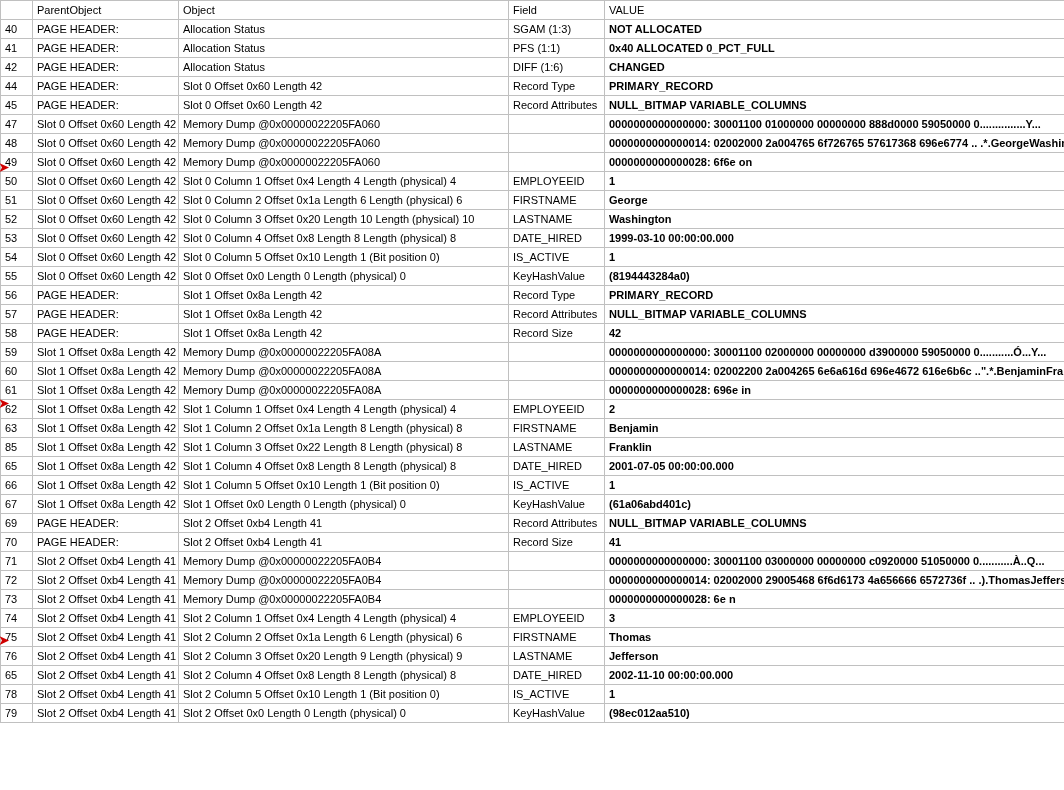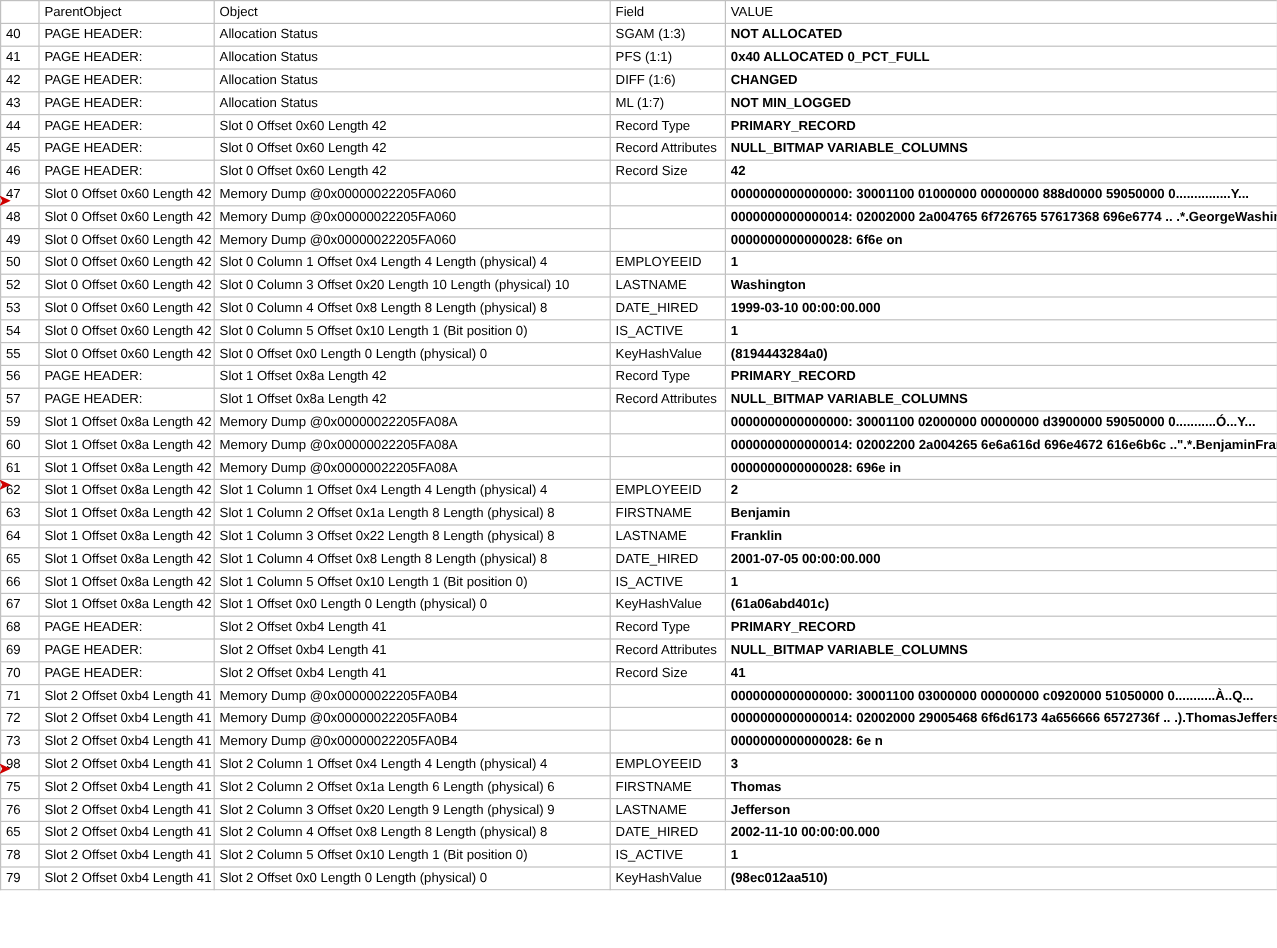--- a/index.html
+++ b/index.html
@@ -73,48 +73,34 @@
           <td class="col-value">0x40 ALLOCATED   0_PCT_FULL</td>
         </tr>
         <tr>
           <td class="col-rownum">42</td>
           <td class="col-parent">PAGE HEADER:</td>
           <td class="col-object">Allocation Status</td>
           <td class="col-field">DIFF (1:6)</td>
           <td class="col-value">CHANGED</td>
         </tr>
         <tr>
-          <td class="col-rownum">43</td>
-          <td class="col-parent">PAGE HEADER:</td>
-          <td class="col-object">Allocation Status</td>
-          <td class="col-field">ML (1:7)</td>
-          <td class="col-value">NOT MIN_LOGGED</td>
-        </tr>
-        <tr>
           <td class="col-rownum">44</td>
           <td class="col-parent">PAGE HEADER:</td>
           <td class="col-object">Slot 0 Offset 0x60 Length 42</td>
           <td class="col-field">Record Type</td>
           <td class="col-value">PRIMARY_RECORD</td>
         </tr>
         <tr>
           <td class="col-rownum">45</td>
           <td class="col-parent">PAGE HEADER:</td>
           <td class="col-object">Slot 0 Offset 0x60 Length 42</td>
           <td class="col-field">Record Attributes</td>
           <td class="col-value"> NULL_BITMAP VARIABLE_COLUMNS</td>
         </tr>
         <tr>
-          <td class="col-rownum">46</td>
-          <td class="col-parent">PAGE HEADER:</td>
-          <td class="col-object">Slot 0 Offset 0x60 Length 42</td>
-          <td class="col-field">Record Size</td>
-          <td class="col-value">42</td>
-        </tr>
-        <tr>
           <td class="col-rownum">47</td>
           <td class="col-parent">Slot 0 Offset 0x60 Length 42</td>
           <td class="col-object">Memory Dump @0x00000022205FA060</td>
           <td class="col-field"></td>
           <td class="col-value">0000000000000000:   30001100 01000000 00000000 888d0000 59050000  0...............Y...</td>
         </tr>
         <tr>
           <td class="col-rownum">48</td>
           <td class="col-parent">Slot 0 Offset 0x60 Length 42</td>
           <td class="col-object">Memory Dump @0x00000022205FA060</td>
@@ -129,20 +115,27 @@
           <td class="col-value">0000000000000028:   6f6e                                                                       on</td>
         </tr>
         <tr>
           <td class="col-rownum">50</td>
           <td class="col-parent">Slot 0 Offset 0x60 Length 42</td>
           <td class="col-object">Slot 0 Column 1 Offset 0x4 Length 4 Length (physical) 4</td>
           <td class="col-field">EMPLOYEEID</td>
           <td class="col-value">1</td>
         </tr>
         <tr>
+          <td class="col-rownum">51</td>
+          <td class="col-parent">Slot 0 Offset 0x60 Length 42</td>
+          <td class="col-object">Slot 0 Column 2 Offset 0x1a Length 6 Length (physical) 6</td>
+          <td class="col-field">FIRSTNAME</td>
+          <td class="col-value">George</td>
+        </tr>
+        <tr>
           <td class="col-rownum">52</td>
           <td class="col-parent">Slot 0 Offset 0x60 Length 42</td>
           <td class="col-object">Slot 0 Column 3 Offset 0x20 Length 10 Length (physical) 10</td>
           <td class="col-field">LASTNAME</td>
           <td class="col-value">Washington</td>
         </tr>
         <tr>
           <td class="col-rownum">53</td>
           <td class="col-parent">Slot 0 Offset 0x60 Length 42</td>
           <td class="col-object">Slot 0 Column 4 Offset 0x8 Length 8 Length (physical) 8</td>
@@ -171,20 +164,27 @@
           <td class="col-value">PRIMARY_RECORD</td>
         </tr>
         <tr>
           <td class="col-rownum">57</td>
           <td class="col-parent">PAGE HEADER:</td>
           <td class="col-object">Slot 1 Offset 0x8a Length 42</td>
           <td class="col-field">Record Attributes</td>
           <td class="col-value"> NULL_BITMAP VARIABLE_COLUMNS</td>
         </tr>
         <tr>
+          <td class="col-rownum">58</td>
+          <td class="col-parent">PAGE HEADER:</td>
+          <td class="col-object">Slot 1 Offset 0x8a Length 42</td>
+          <td class="col-field">Record Size</td>
+          <td class="col-value">42</td>
+        </tr>
+        <tr>
           <td class="col-rownum">59</td>
           <td class="col-parent">Slot 1 Offset 0x8a Length 42</td>
           <td class="col-object">Memory Dump @0x00000022205FA08A</td>
           <td class="col-field"></td>
           <td class="col-value">0000000000000000:   30001100 02000000 00000000 d3900000 59050000  0...........Ó...Y...</td>
         </tr>
         <tr>
           <td class="col-rownum">60</td>
           <td class="col-parent">Slot 1 Offset 0x8a Length 42</td>
           <td class="col-object">Memory Dump @0x00000022205FA08A</td>
@@ -206,21 +206,21 @@
           <td class="col-value">2</td>
         </tr>
         <tr>
           <td class="col-rownum">63</td>
           <td class="col-parent">Slot 1 Offset 0x8a Length 42</td>
           <td class="col-object">Slot 1 Column 2 Offset 0x1a Length 8 Length (physical) 8</td>
           <td class="col-field">FIRSTNAME</td>
           <td class="col-value">Benjamin</td>
         </tr>
         <tr>
-          <td class="col-rownum">64</td>
+          <td class="col-rownum">85</td>
           <td class="col-parent">Slot 1 Offset 0x8a Length 42</td>
           <td class="col-object">Slot 1 Column 3 Offset 0x22 Length 8 Length (physical) 8</td>
           <td class="col-field">LASTNAME</td>
           <td class="col-value">Franklin</td>
         </tr>
         <tr>
           <td class="col-rownum">65</td>
           <td class="col-parent">Slot 1 Offset 0x8a Length 42</td>
           <td class="col-object">Slot 1 Column 4 Offset 0x8 Length 8 Length (physical) 8</td>
           <td class="col-field">DATE_HIRED</td>
@@ -234,27 +234,20 @@
           <td class="col-value">1</td>
         </tr>
         <tr>
           <td class="col-rownum">67</td>
           <td class="col-parent">Slot 1 Offset 0x8a Length 42</td>
           <td class="col-object">Slot 1 Offset 0x0 Length 0 Length (physical) 0</td>
           <td class="col-field">KeyHashValue</td>
           <td class="col-value">(61a06abd401c)</td>
         </tr>
         <tr>
-          <td class="col-rownum">68</td>
-          <td class="col-parent">PAGE HEADER:</td>
-          <td class="col-object">Slot 2 Offset 0xb4 Length 41</td>
-          <td class="col-field">Record Type</td>
-          <td class="col-value">PRIMARY_RECORD</td>
-        </tr>
-        <tr>
           <td class="col-rownum">69</td>
           <td class="col-parent">PAGE HEADER:</td>
           <td class="col-object">Slot 2 Offset 0xb4 Length 41</td>
           <td class="col-field">Record Attributes</td>
           <td class="col-value"> NULL_BITMAP VARIABLE_COLUMNS</td>
         </tr>
         <tr>
           <td class="col-rownum">70</td>
           <td class="col-parent">PAGE HEADER:</td>
           <td class="col-object">Slot 2 Offset 0xb4 Length 41</td>
@@ -276,21 +269,21 @@
           <td class="col-value">0000000000000014:   02002000 29005468 6f6d6173 4a656666 6572736f  .. .).ThomasJefferso</td>
         </tr>
         <tr>
           <td class="col-rownum">73</td>
           <td class="col-parent">Slot 2 Offset 0xb4 Length 41</td>
           <td class="col-object">Memory Dump @0x00000022205FA0B4</td>
           <td class="col-field"></td>
           <td class="col-value">0000000000000028:   6e                                                                           n</td>
         </tr>
         <tr>
-          <td class="col-rownum">98</td>
+          <td class="col-rownum">74</td>
           <td class="col-parent">Slot 2 Offset 0xb4 Length 41</td>
           <td class="col-object">Slot 2 Column 1 Offset 0x4 Length 4 Length (physical) 4</td>
           <td class="col-field">EMPLOYEEID</td>
           <td class="col-value">3</td>
         </tr>
         <tr>
           <td class="col-rownum">75</td>
           <td class="col-parent">Slot 2 Offset 0xb4 Length 41</td>
           <td class="col-object">Slot 2 Column 2 Offset 0x1a Length 6 Length (physical) 6</td>
           <td class="col-field">FIRSTNAME</td>

